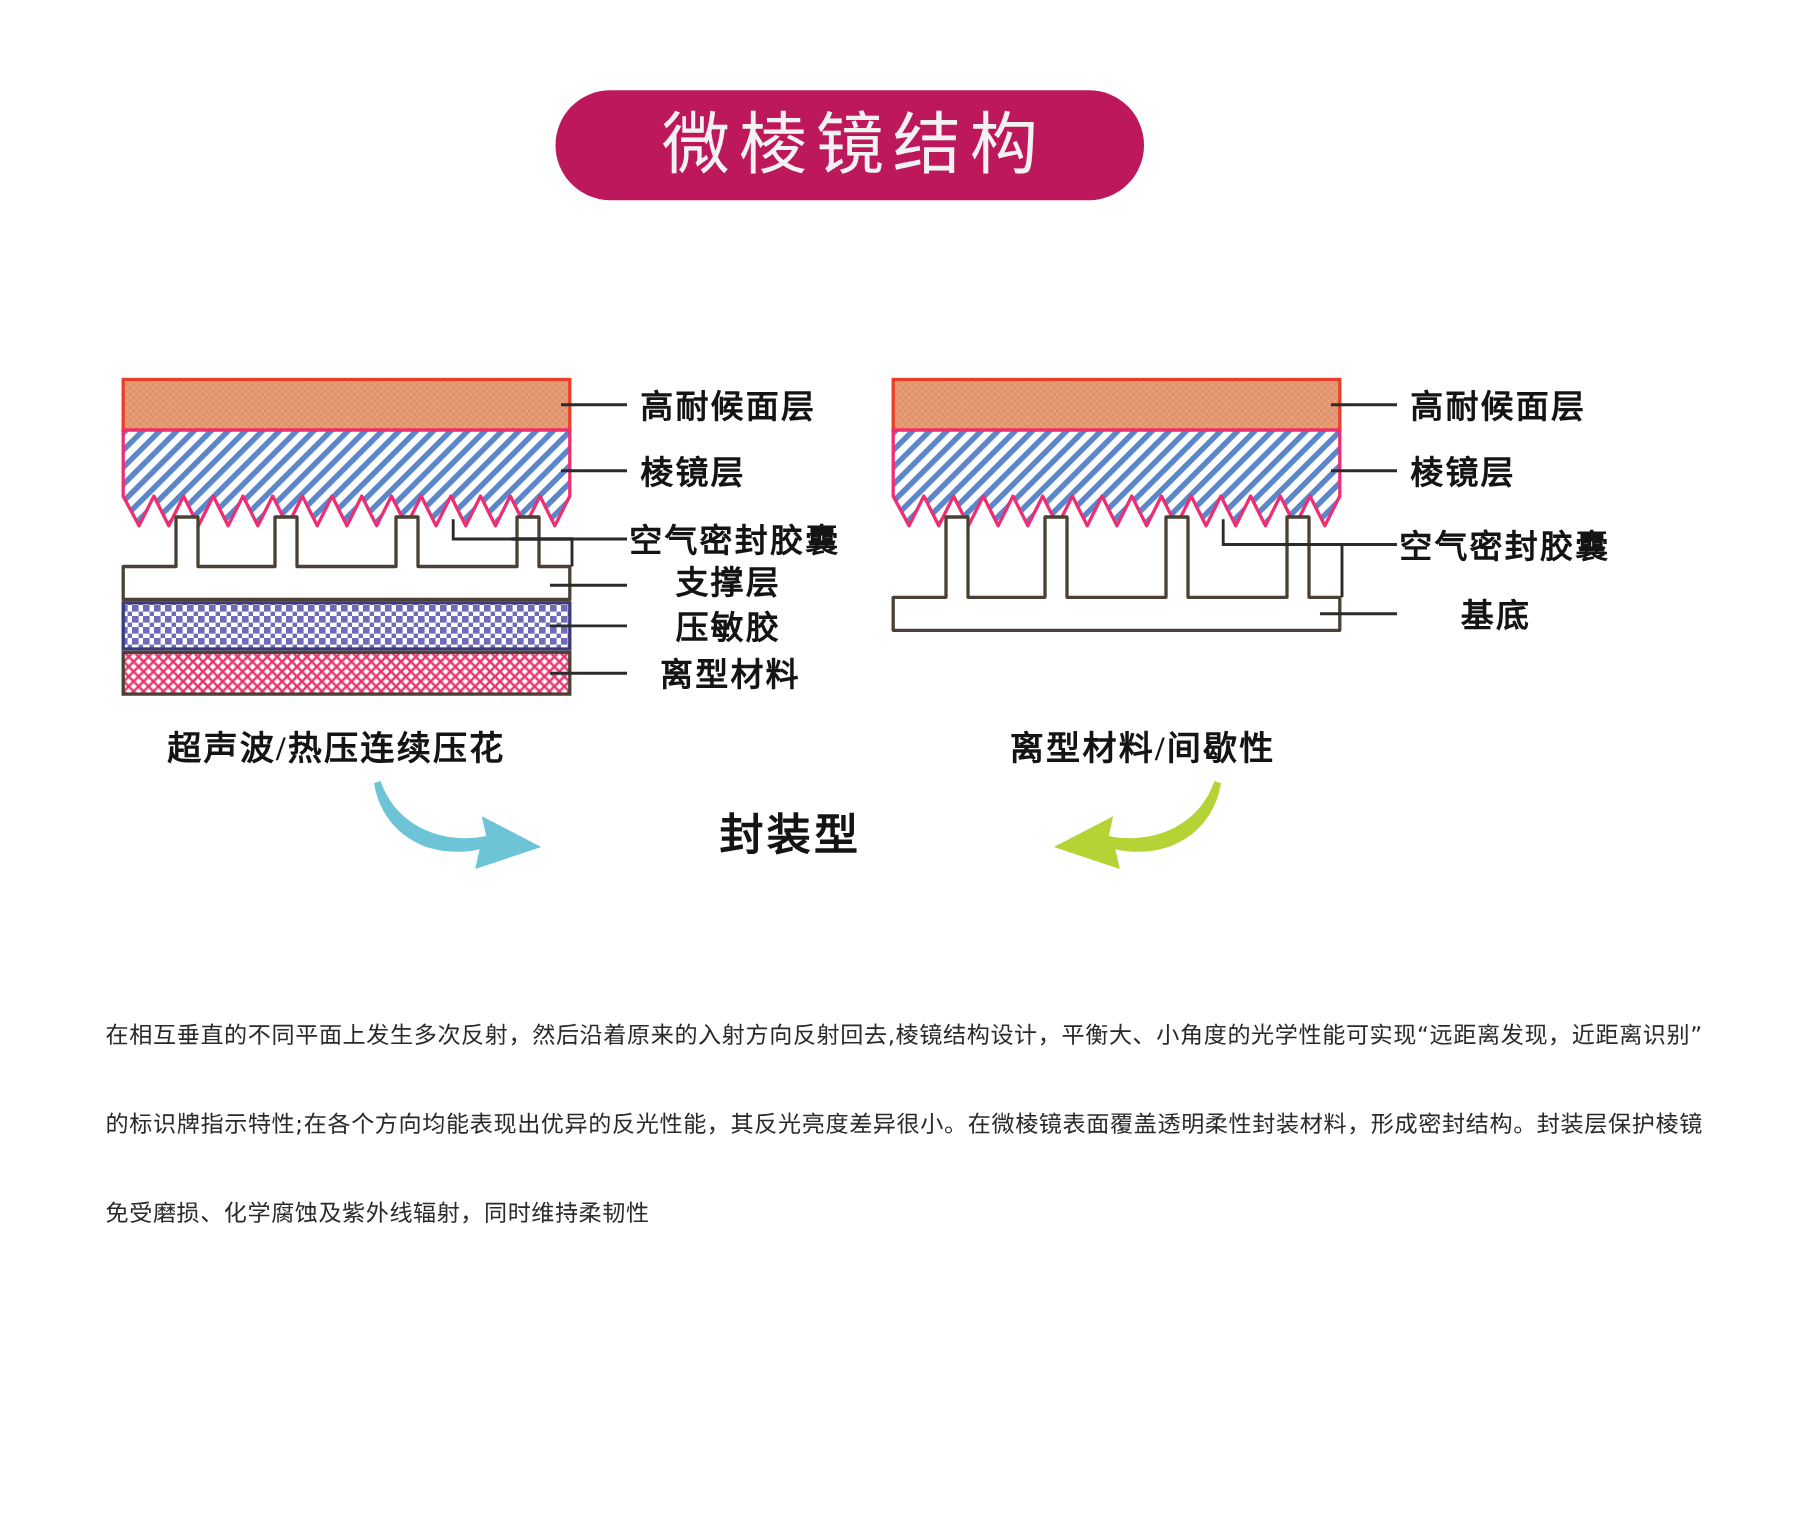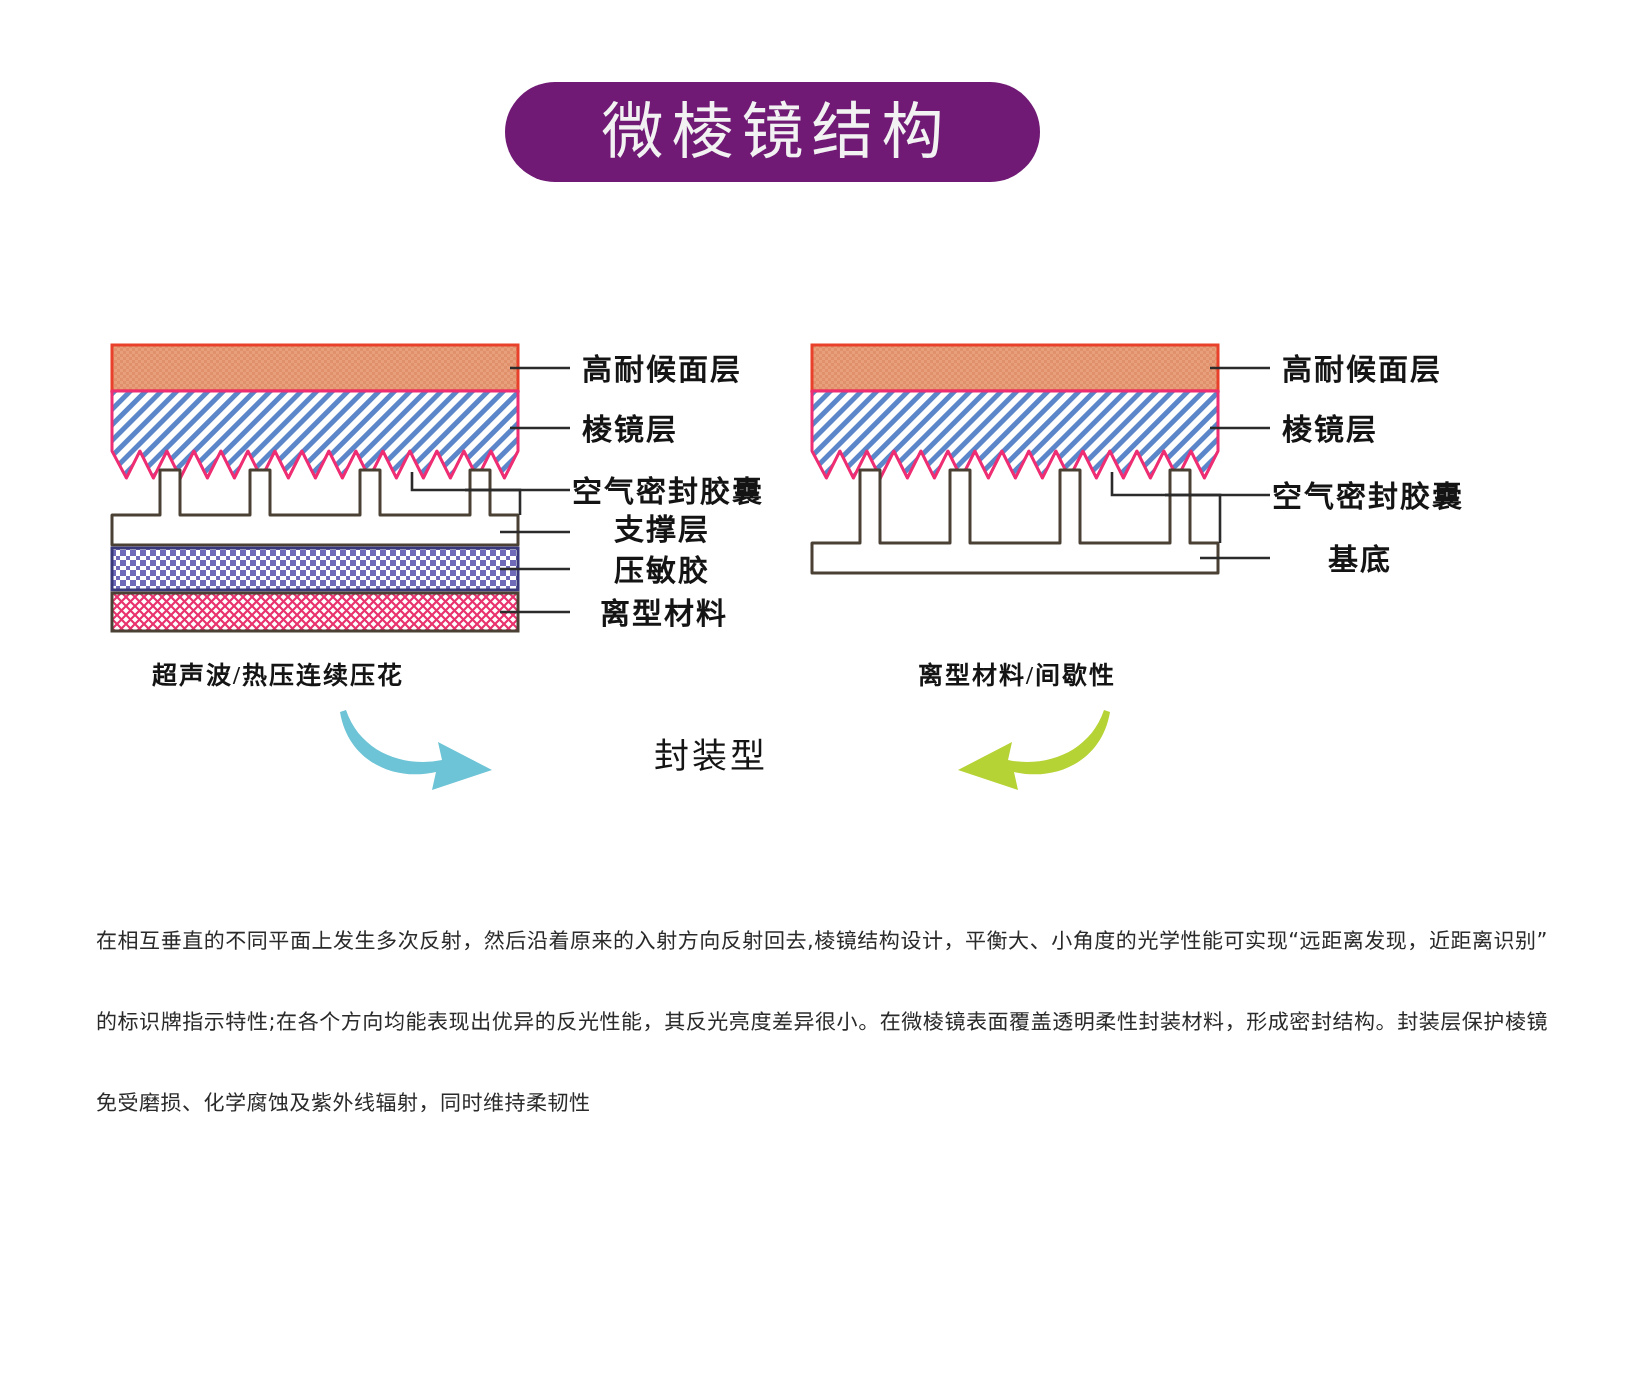--- a/index.html
+++ b/index.html
@@ -17,21 +17,21 @@
     overflow: hidden;
   }
 
   
   #title-pill {
     position: absolute;
     left: 505px;
     top: 82px;
     width: 535px;
     height: 100px;
-    background: #701a75;
+    background: #be185d;
     border-radius: 50px;
     display: flex;
     align-items: center;
     justify-content: center;
   }
   #title-text {
     color: #f2f2f2;
     font-family: "DejaVu Sans", "Liberation Sans", sans-serif;
     font-size: 62px;
     font-weight: 300;
@@ -48,35 +48,35 @@
     width: 1646px;
     height: 520px;
   }
   .diagram-svg { display: block; }
 
   
   .process-caption {
     position: absolute;
     font-family: "Liberation Serif", "DejaVu Serif", serif;
     font-weight: bold;
-    font-size: 25px;
+    font-size: 31px;
     letter-spacing: 2px;
     color: #141414;
     white-space: nowrap;
   }
   #caption-left  { left: 152px;  top: 655px; }
   #caption-right { left: 918px;  top: 655px; }
 
   #center-label {
     position: absolute;
     left: 654px;
     top: 727px;
     font-family: "Liberation Serif", "DejaVu Serif", serif;
-    font-weight: normal;
-    font-size: 35px;
+    font-weight: bold;
+    font-size: 40px;
     letter-spacing: 3px;
     color: #141414;
     white-space: nowrap;
   }
 
   #arrows-layer {
     position: absolute;
     left: 0;
     top: 690px;
     width: 1646px;

